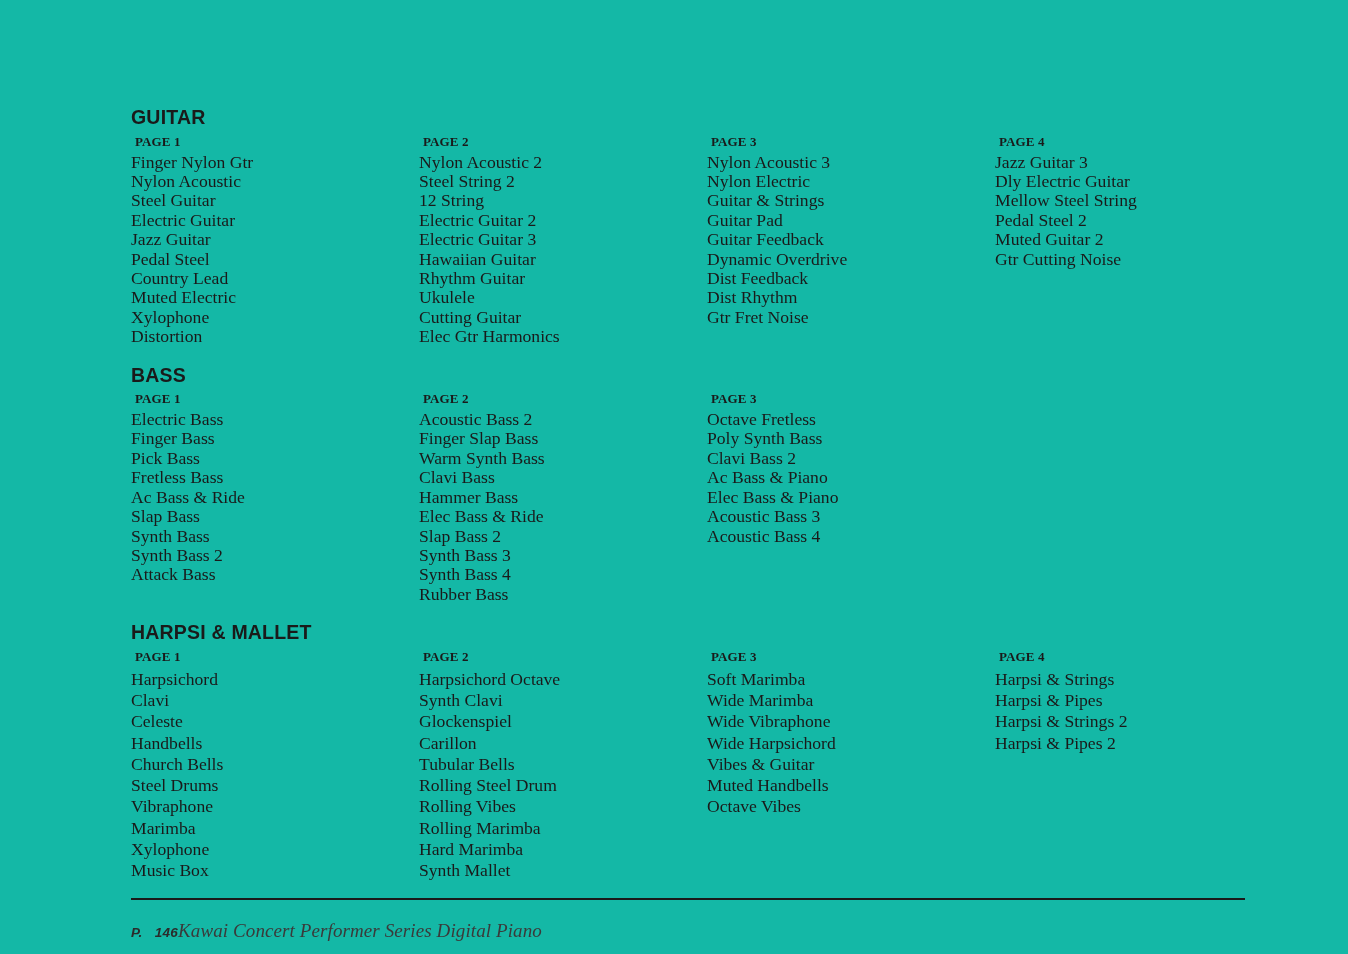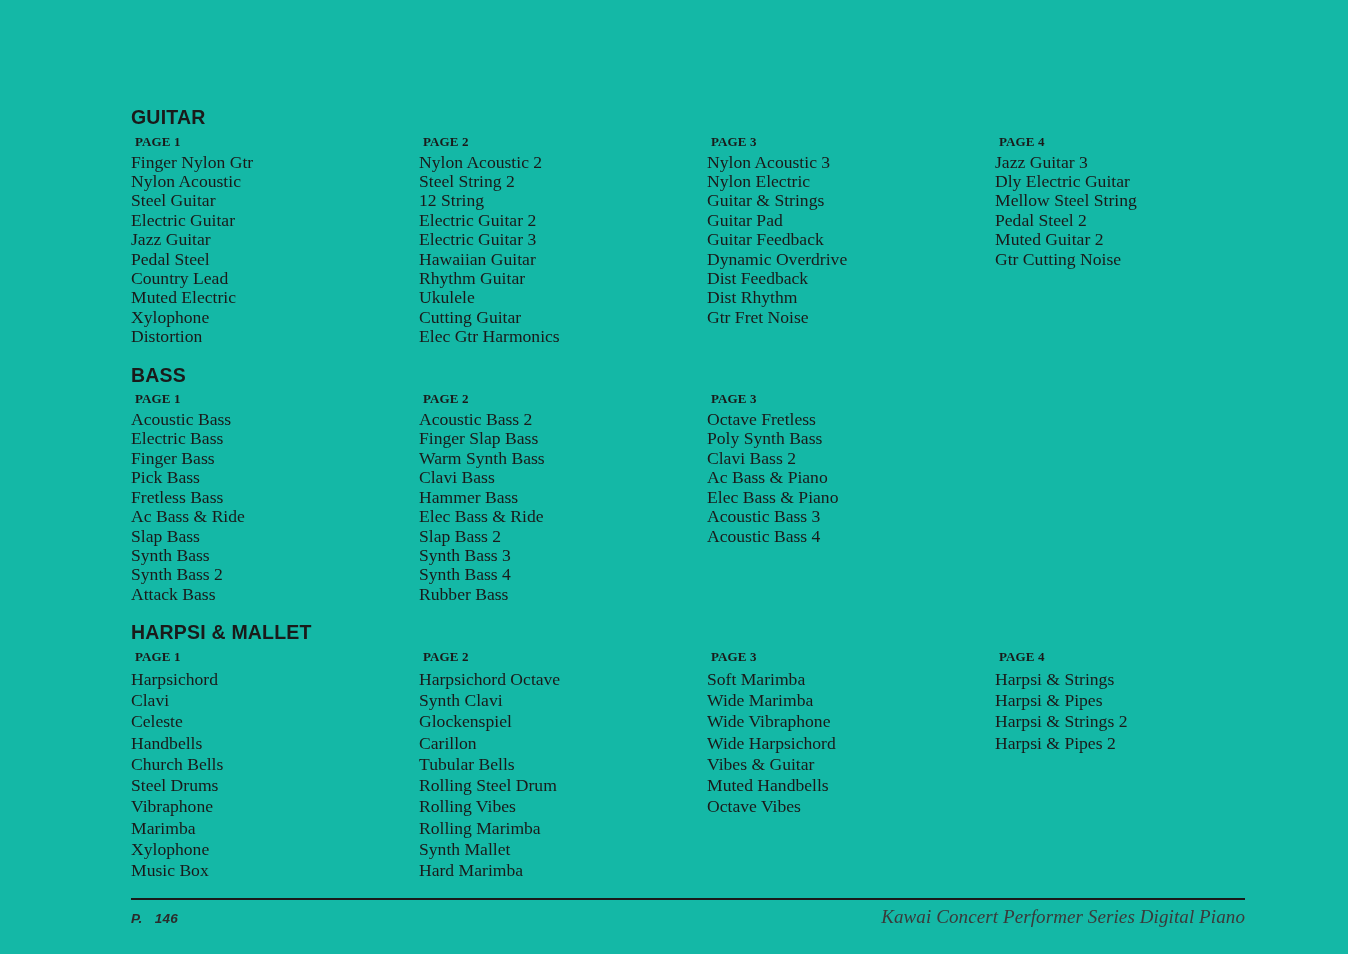--- a/index.html
+++ b/index.html
@@ -80,23 +80,23 @@
     top: 898px;
     width: 1114px;
   }
   .footer-rule {
     width: 100%;
     height: 1.6px;
     background: #1a1a1a;
   }
   .footer-row {
     display: flex;
-    justify-content: space-between;
+    justify-content: flex-start;
     align-items: baseline;
-    padding-top: 6px;
+    padding-top: 20px;
   }
   .footer-left {
     font-family: "Liberation Sans", sans-serif;
     font-style: italic;
     font-weight: bold;
     font-size: 13.5px;
     color: #2b2b2b;
     letter-spacing: 0.3px;
   }
   .footer-left .pnum { margin-left: 12px; }
@@ -177,21 +177,20 @@
     </div>
 
     <div class="gap-bass"></div>
 
     <div class="section">
       <h2 class="section-title">BASS</h2>
       <div class="cols">
         <div class="col">
           <div class="page-label">PAGE 1</div>
           <ul class="items">
-            <li>Acoustic Bass</li>
             <li>Electric Bass</li>
             <li>Finger Bass</li>
             <li>Pick Bass</li>
             <li>Fretless Bass</li>
             <li>Ac Bass &amp; Ride</li>
             <li>Slap Bass</li>
             <li>Synth Bass</li>
             <li>Synth Bass 2</li>
             <li>Attack Bass</li>
           </ul>
@@ -251,22 +250,22 @@
           <div class="page-label">PAGE 2</div>
           <ul class="items">
             <li>Harpsichord Octave</li>
             <li>Synth Clavi</li>
             <li>Glockenspiel</li>
             <li>Carillon</li>
             <li>Tubular Bells</li>
             <li>Rolling Steel Drum</li>
             <li>Rolling Vibes</li>
             <li>Rolling Marimba</li>
+            <li>Hard Marimba</li>
             <li>Synth Mallet</li>
-            <li>Hard Marimba</li>
           </ul>
         </div>
         <div class="col">
           <div class="page-label">PAGE 3</div>
           <ul class="items">
             <li>Soft Marimba</li>
             <li>Wide Marimba</li>
             <li>Wide Vibraphone</li>
             <li>Wide Harpsichord</li>
             <li>Vibes &amp; Guitar</li>

